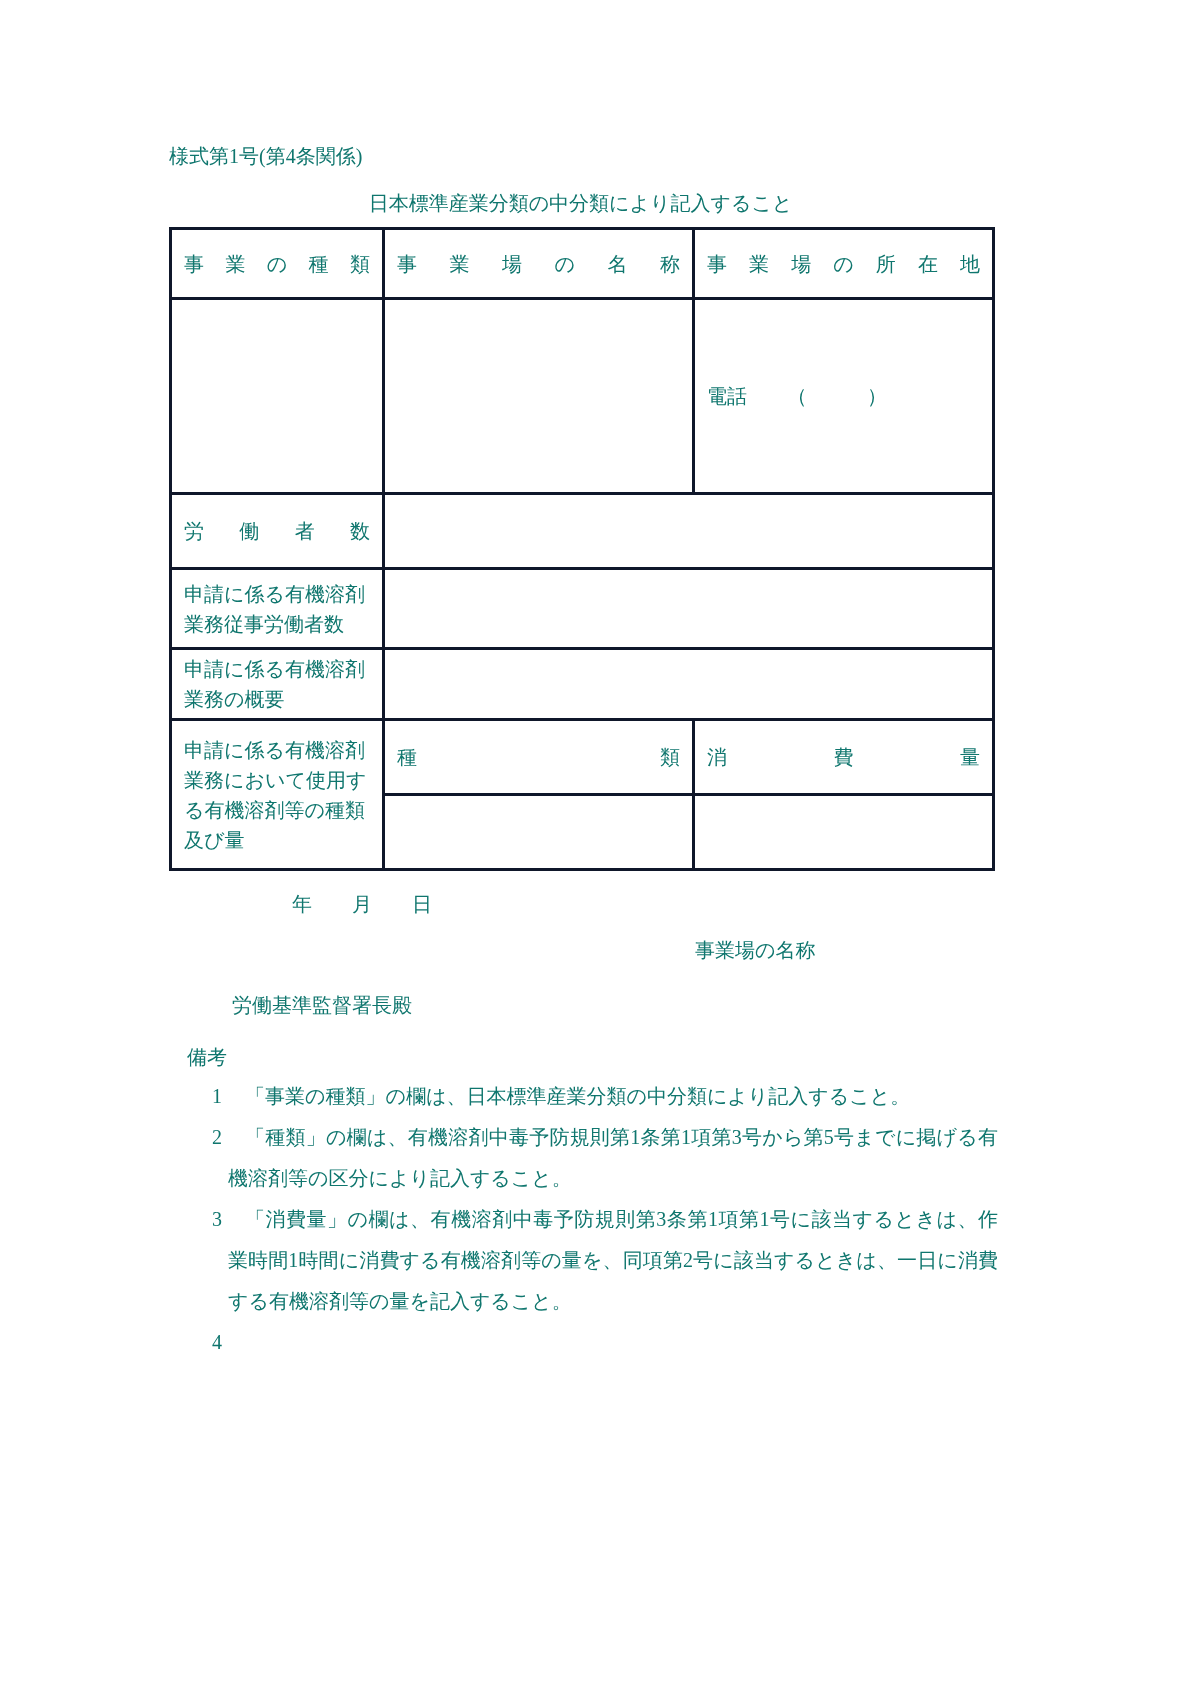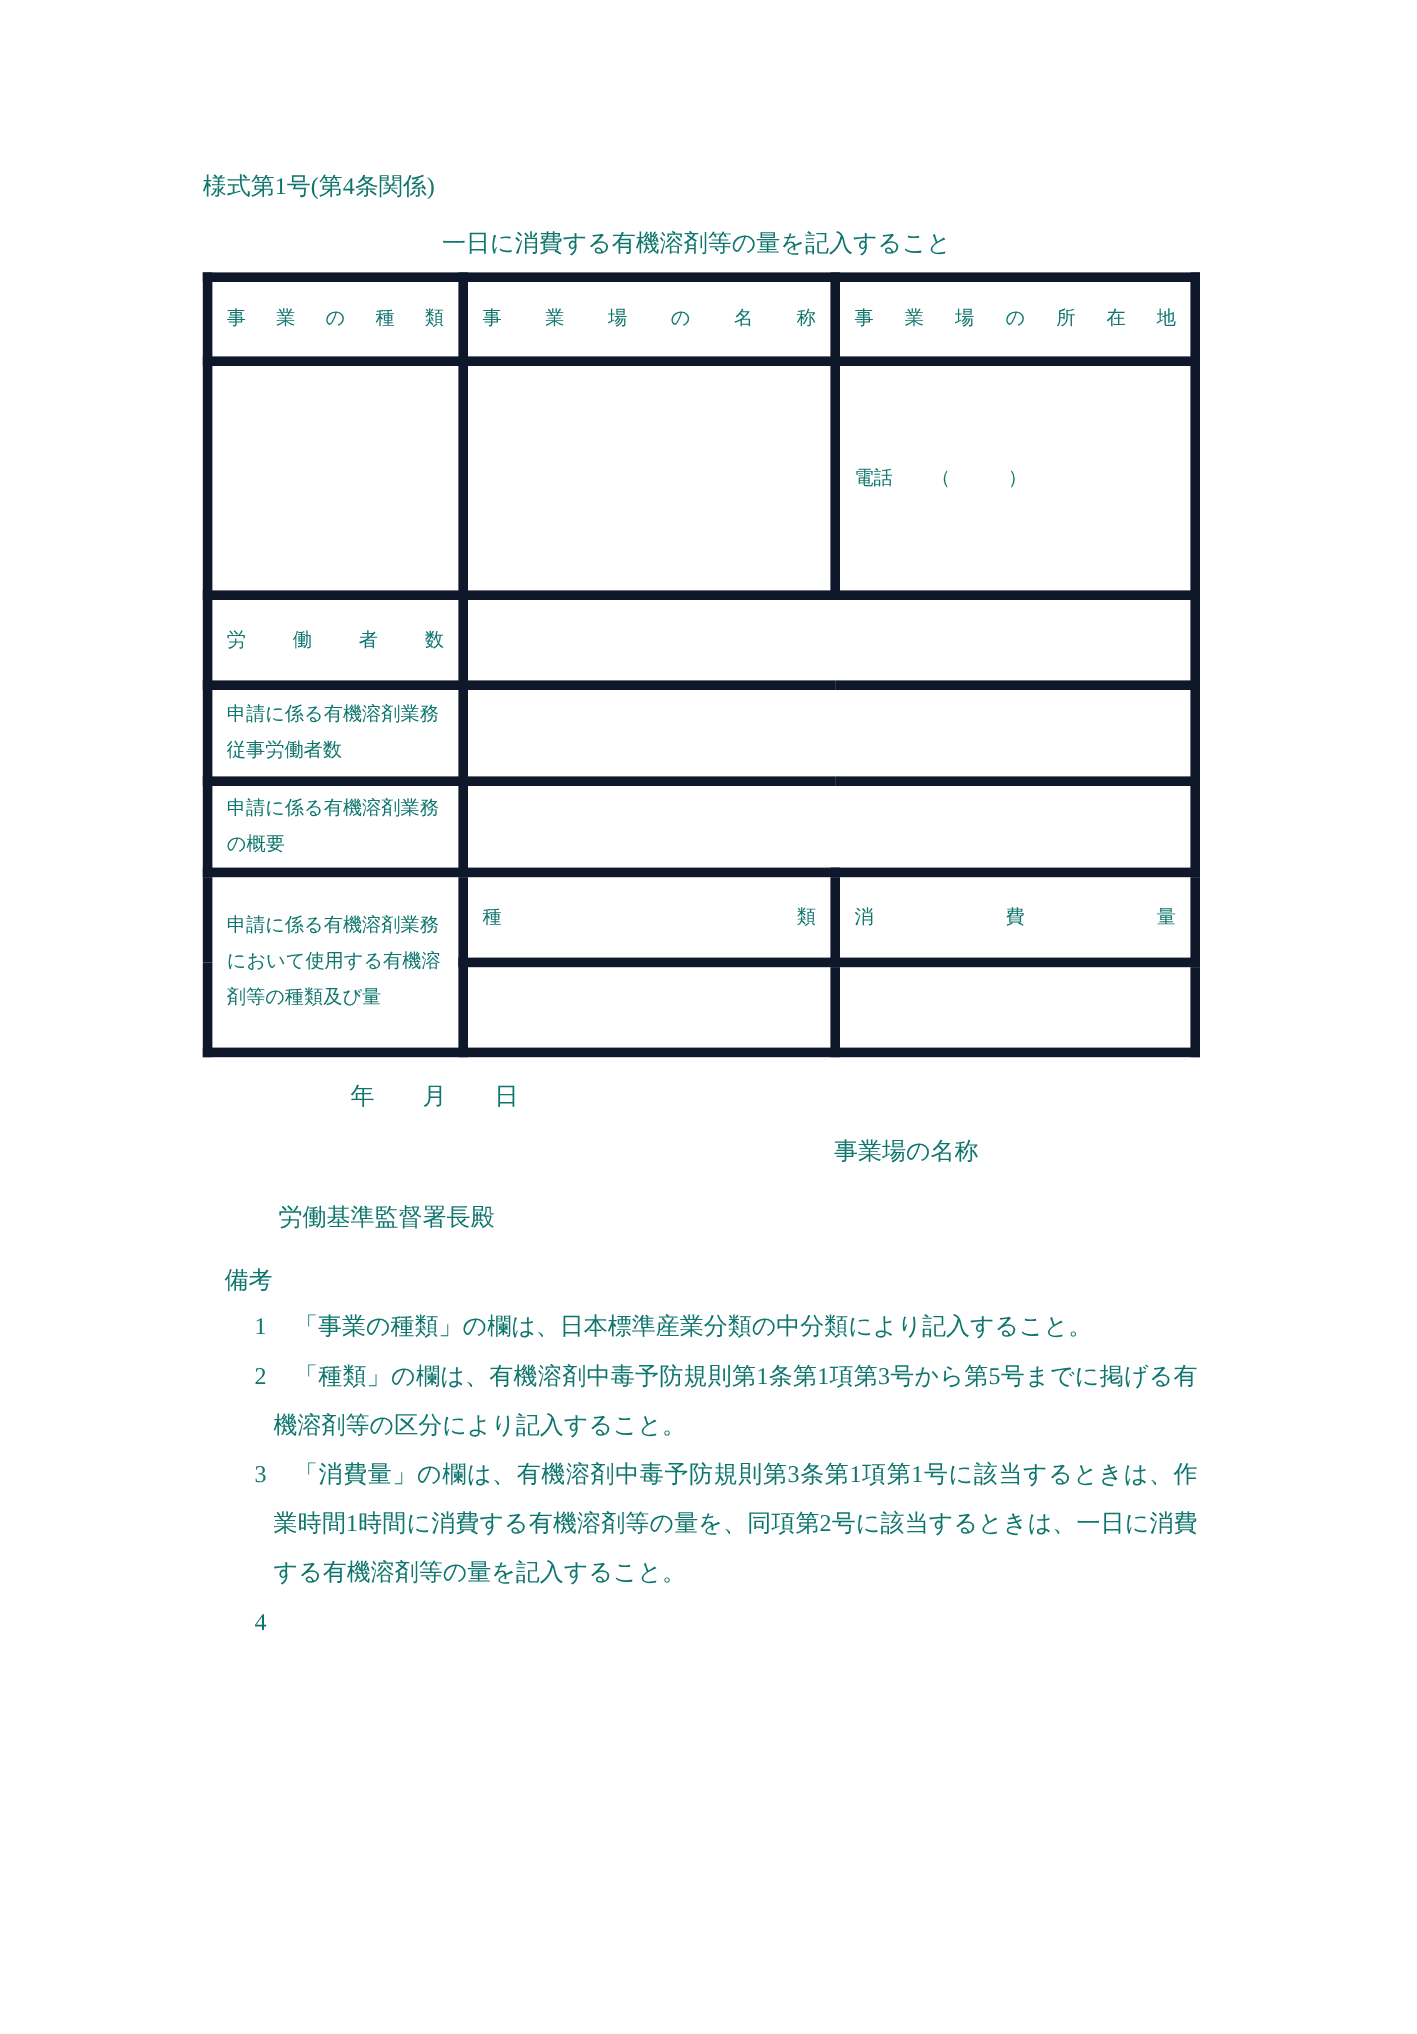--- a/index.html
+++ b/index.html
@@ -26,22 +26,22 @@
     line-height: 22px;
     margin-top: 25px;
   }
   table.form {
     border-collapse: collapse;
     table-layout: fixed;
     width: 823px;
     margin-top: 13px;
   }
   table.form td {
-    border: 8px solid #0f172a;
-    font-size: 16px;
+    border: 3px solid #0f172a;
+    font-size: 20px;
     line-height: 30px;
     padding: 4px 12px;
     vertical-align: middle;
     overflow: hidden;
   }
   td.jcell {
     text-align: justify;
     text-align-last: justify;
     white-space: nowrap;
   }
@@ -109,21 +109,21 @@
     text-indent: 0;
   }
 </style>
 </head>
 <body>
 
 <div class="page">
 
   <div class="form-label">様式第1号(第4条関係)</div>
 
-  <div class="doc-title">一日に消費する有機溶剤等の量を記入すること</div>
+  <div class="doc-title">日本標準産業分類の中分類により記入すること</div>
 
   <table class="form">
     <colgroup>
       <col style="width:213px">
       <col style="width:310px">
       <col style="width:300px">
     </colgroup>
     <tbody>
       <tr class="r-head">
         <td class="jcell">事業の種類</td>

